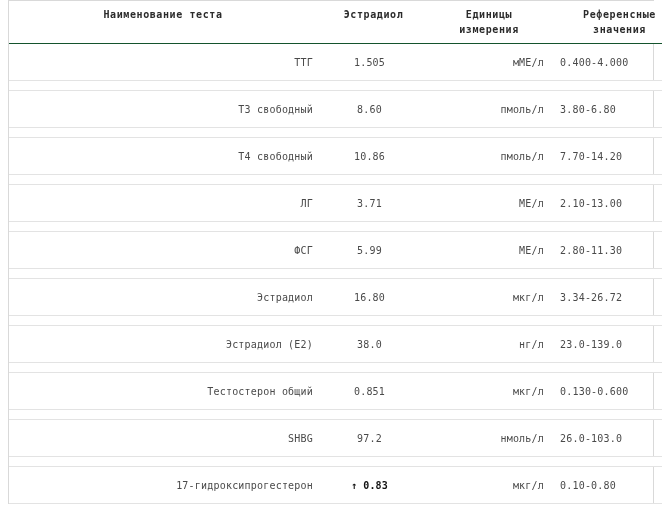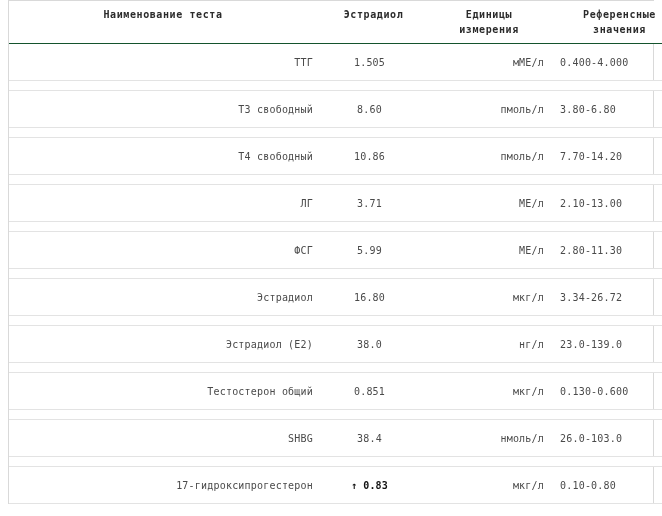--- a/index.html
+++ b/index.html
@@ -195,21 +195,21 @@
             <td class="c-name">Тестостерон общий</td>
             <td class="c-result"><span class="result-cell-inner"><span>0.851</span></span></td>
             <td class="c-units">мкг/л</td>
             <td class="c-ref">0.130-0.600</td>
           </tr>
           <tr class="spacer-row">
             <td colspan="4"></td>
           </tr>
           <tr class="data-row">
             <td class="c-name">SHBG</td>
-            <td class="c-result"><span class="result-cell-inner"><span>38.4</span></span></td>
+            <td class="c-result"><span class="result-cell-inner"><span>97.2</span></span></td>
             <td class="c-units">нмоль/л</td>
             <td class="c-ref">26.0-103.0</td>
           </tr>
           <tr class="spacer-row">
             <td colspan="4"></td>
           </tr>
           <tr class="data-row">
             <td class="c-name">17-гидроксипрогестерон</td>
             <td class="c-result"><span class="result-cell-inner"><span class="flag-arrow">↑</span><span class="abnormal">0.83</span></span></td>
             <td class="c-units">мкг/л</td>

